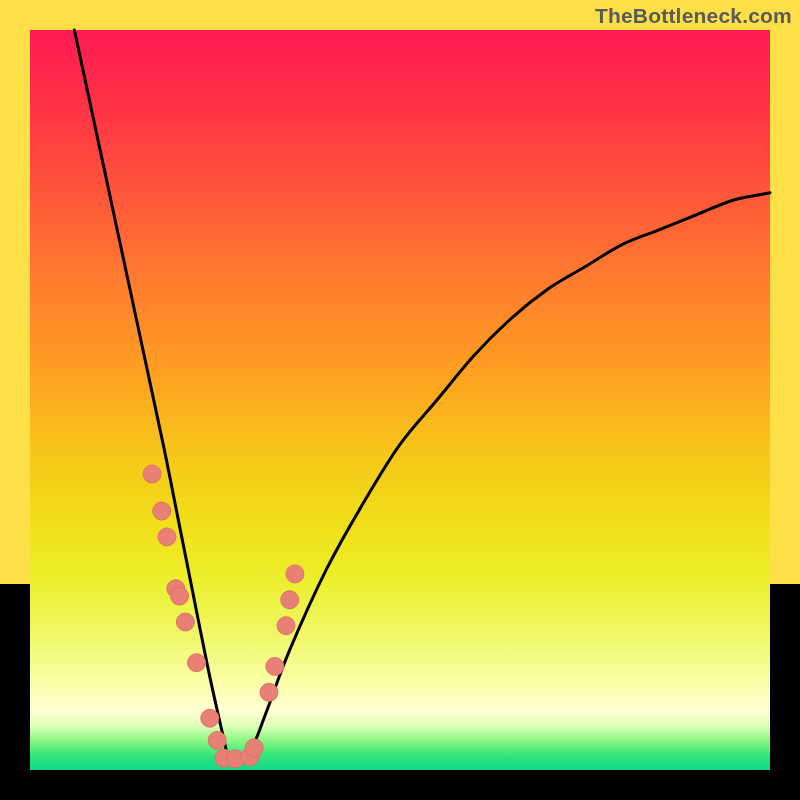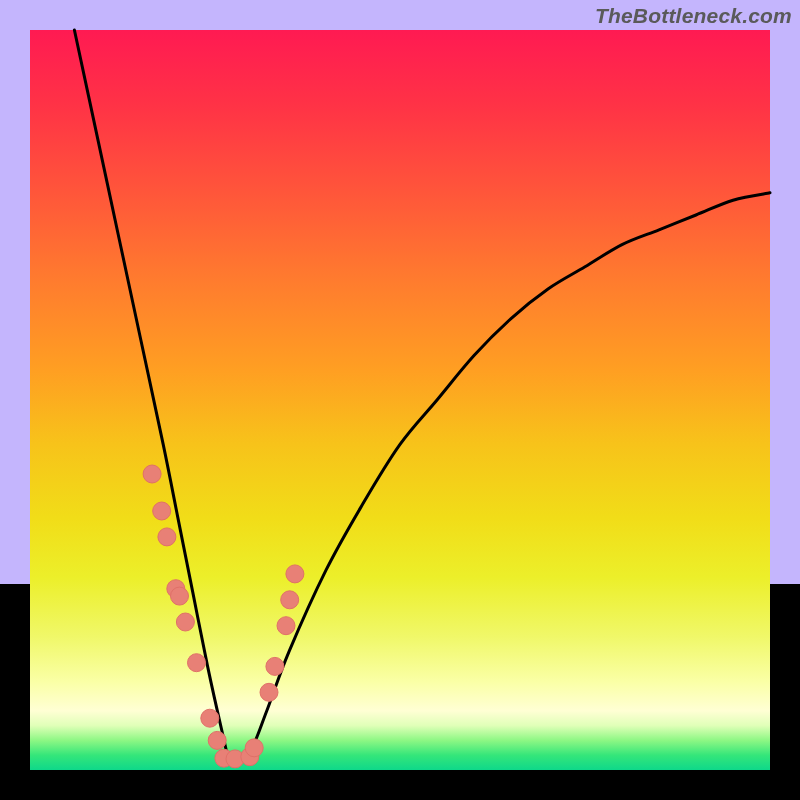--- a/index.html
+++ b/index.html
@@ -8,22 +8,21 @@
     width: 800px;
     height: 800px;
     overflow: hidden;
     background: #000;
     font-family: Arial, Helvetica, sans-serif;
   }
   .frame {
     position: relative;
     width: 800px;
     height: 584px;
-    background: #c4b5fd;
-    font-style: italic;
+    background: #fde047;
   }
   .plot-area {
     position: absolute;
     left: 30px;
     top: 30px;
     width: 740px;
     height: 740px;
     background: linear-gradient(
       to bottom,
       #ff1a52 0%,

